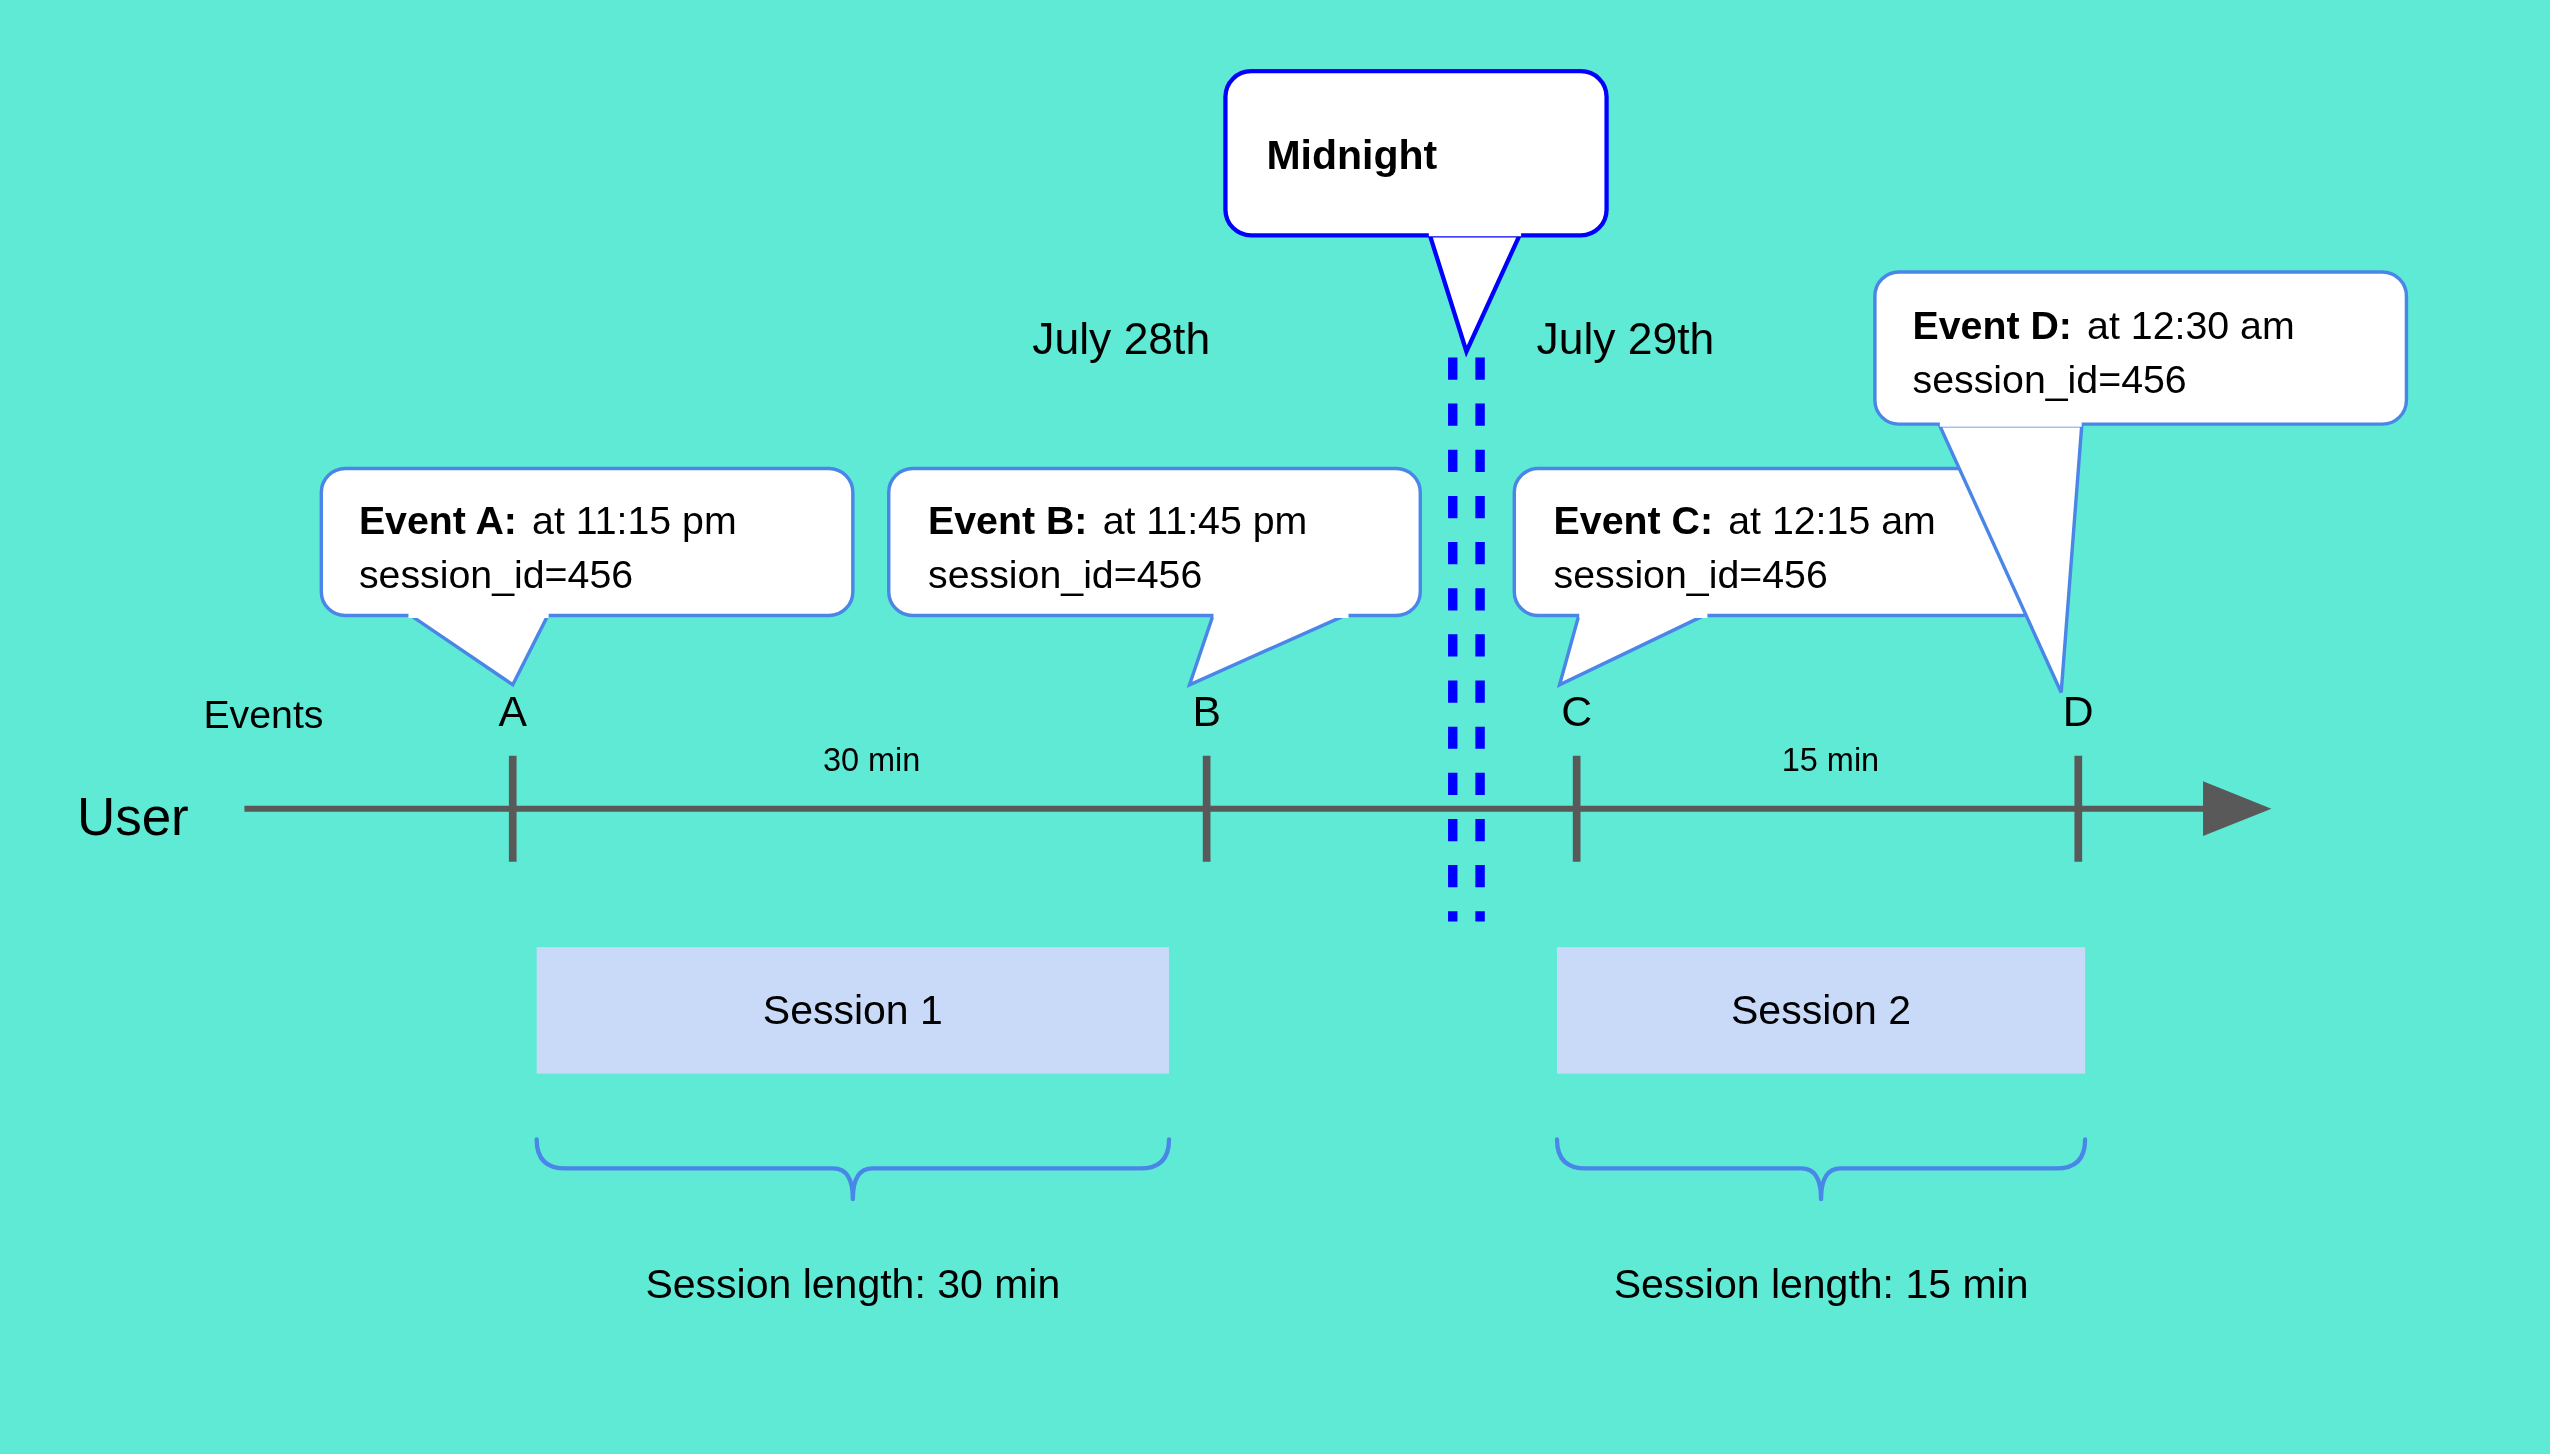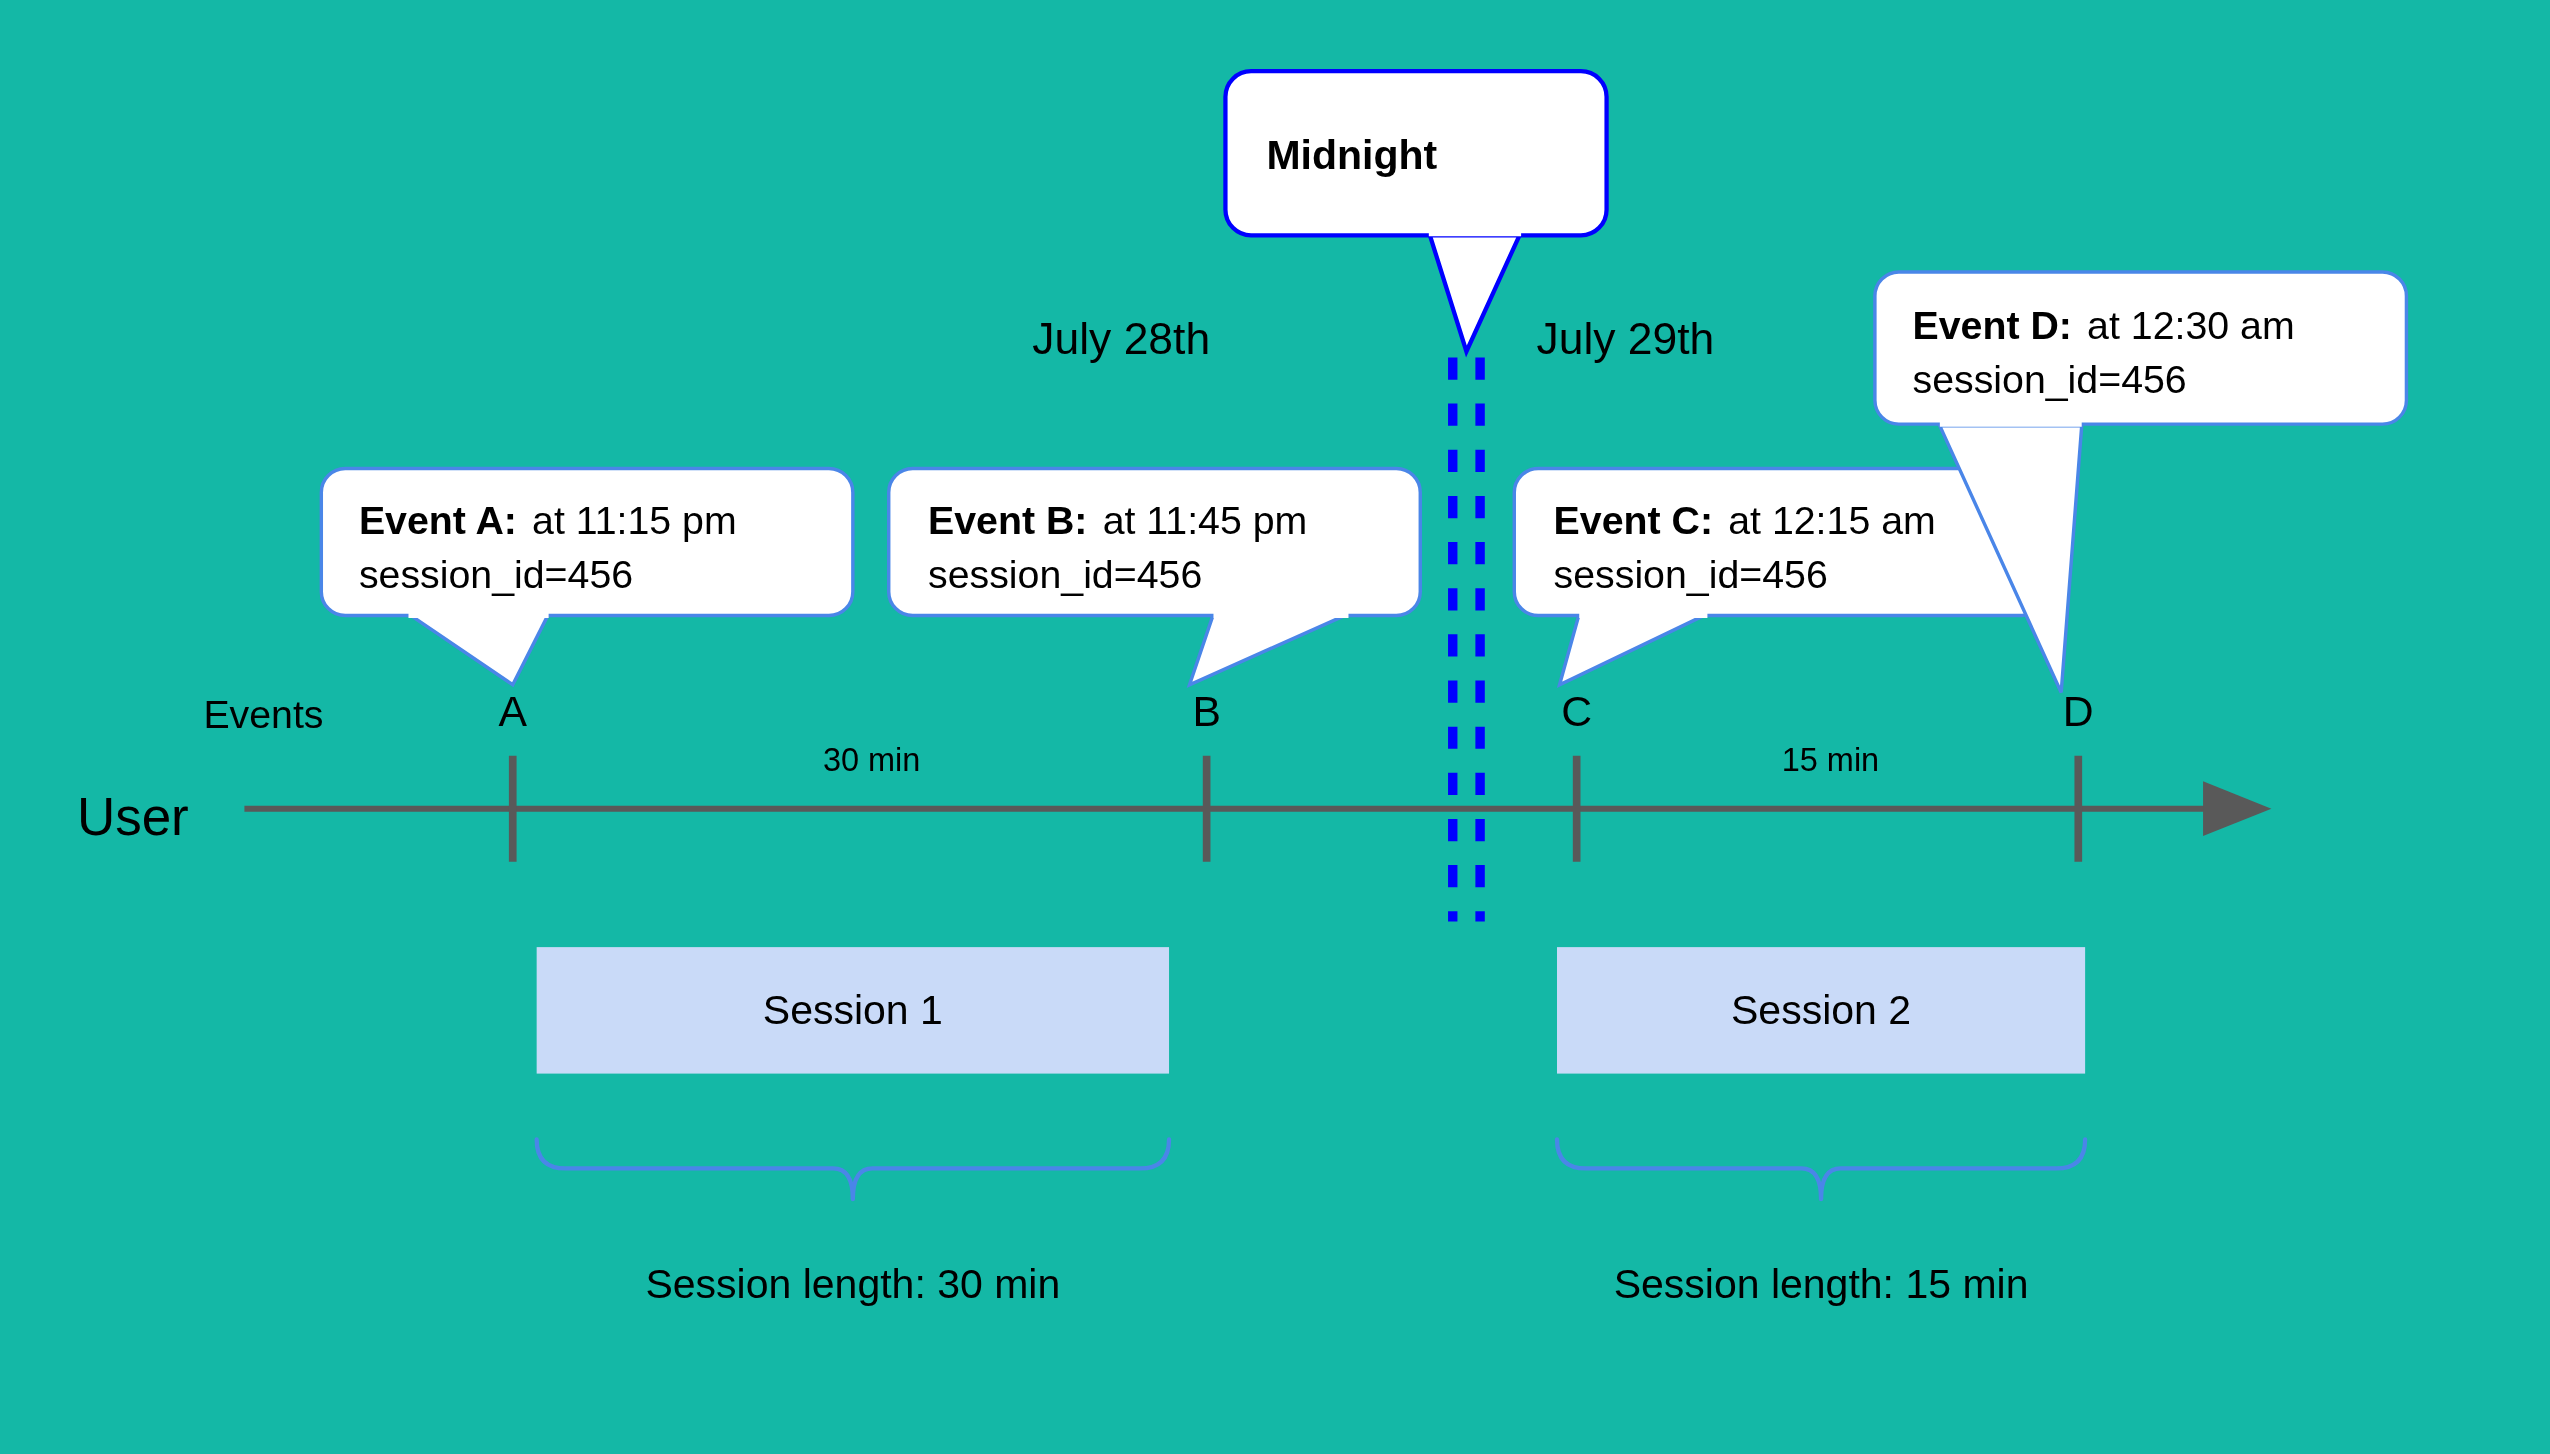--- a/index.html
+++ b/index.html
@@ -4,21 +4,21 @@
 <style>
   html, body {
     margin: 0;
     padding: 0;
     background: #ffffff;
   }
   #canvas {
     position: relative;
     width: 2550px;
     height: 1455px;
-    background: #14b8a6;
+    background: #5eead4;
     overflow: hidden;
     font-family: "Liberation Sans", sans-serif;
   }
   svg.layer {
     position: absolute;
     top: 0;
     left: 0;
     width: 2550px;
     height: 1455px;
   }

